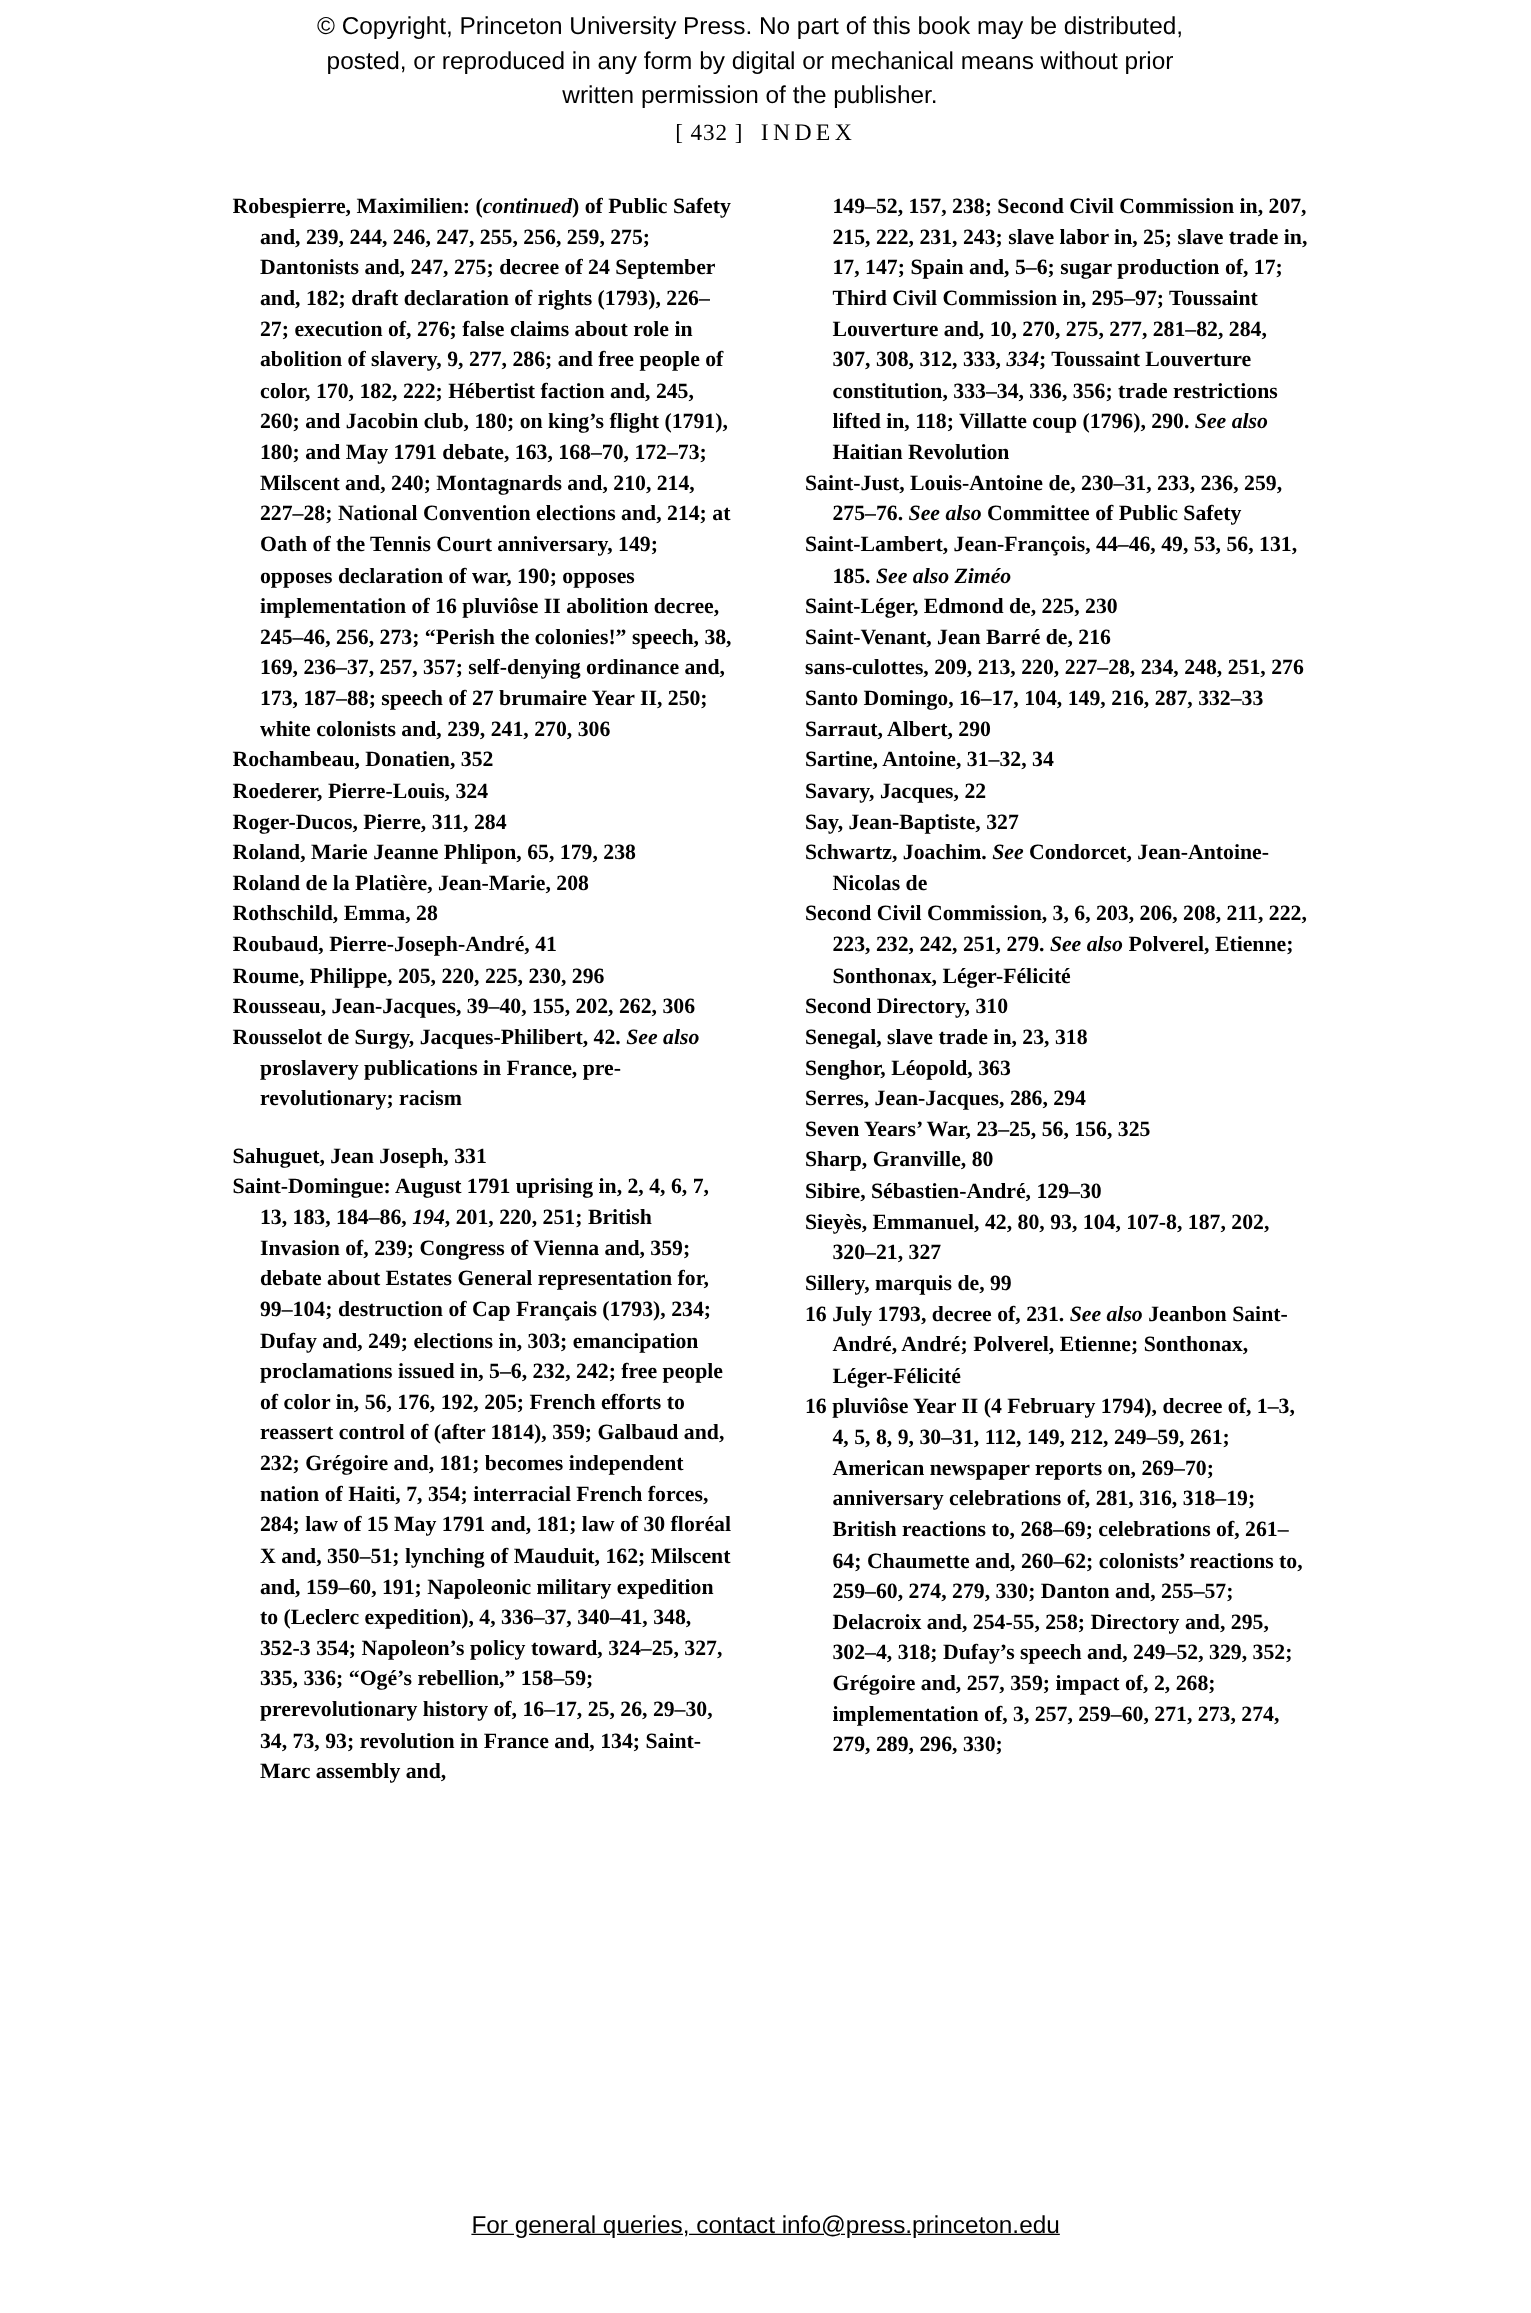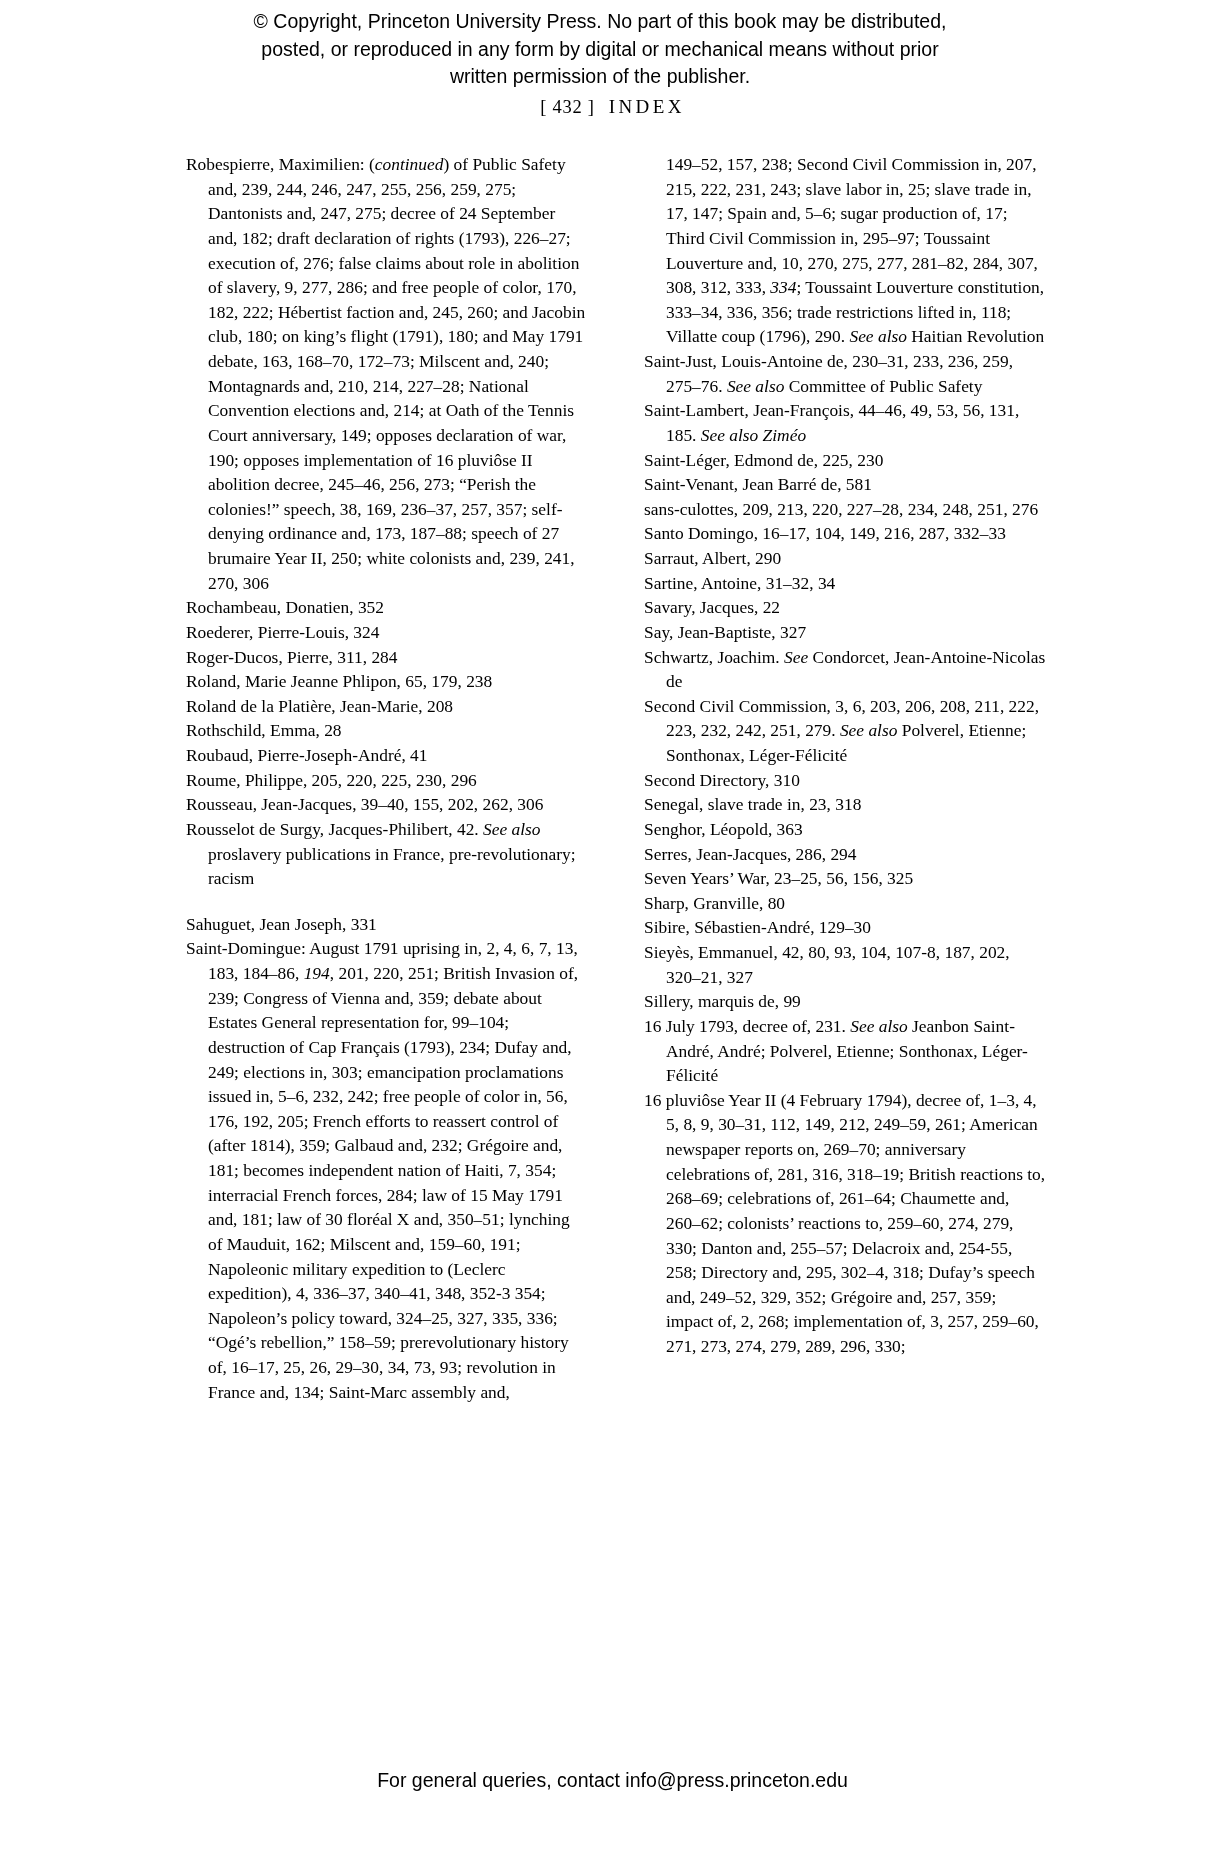--- a/index.html
+++ b/index.html
@@ -47,20 +47,21 @@
     margin-left: 14px;
     font-size: 19px;
   }
   .columns {
     position: absolute;
     left: 186px;
     top: 152px;
     width: 860px;
     display: flex;
     gap: 56px;
+    font-weight: bold;
   }
   .col {
     width: 406px;
   }
   .entry {
     font-size: 17.4px;
     line-height: 1.415;
     text-indent: -22px;
     padding-left: 22px;
     margin: 0 0 0 0;
@@ -75,20 +76,21 @@
     height: 21px;
   }
   .footer {
     position: absolute;
     left: 0;
     right: 0;
     bottom: 58px;
     text-align: center;
     font-family: "Liberation Sans", sans-serif;
     font-size: 19.5px;
+    text-decoration: underline;
   }
   i { font-style: italic; }
 </style>
 </head>
 <body>
 
 <div class="page">
 
   <div class="copyright">© Copyright, Princeton University Press. No part of this book may be distributed, posted, or reproduced in any form by digital or mechanical means without prior written permission of the publisher.</div>
 
@@ -111,21 +113,21 @@
         <p class="entry">Rousselot de Surgy, Jacques-Philibert, 42. <i>See also</i> proslavery publications in France, pre-revolutionary; racism</p>
         <div class="gap"></div>
         <p class="entry">Sahuguet, Jean Joseph, 331</p>
         <p class="entry">Saint-Domingue: August 1791 uprising in, 2, 4, 6, 7, 13, 183, 184–86, <i>194</i>, 201, 220, 251; British Invasion of, 239; Congress of Vienna and, 359; debate about Estates General representation for, 99–104; destruction of Cap Français (1793), 234; Dufay and, 249; elections in, 303; emancipation proclamations issued in, 5–6, 232, 242; free people of color in, 56, 176, 192, 205; French efforts to reassert control of (after 1814), 359; Galbaud and, 232; Grégoire and, 181; becomes independent nation of Haiti, 7, 354; interracial French forces, 284; law of 15 May 1791 and, 181; law of 30 floréal X and, 350–51; lynching of Mauduit, 162; Milscent and, 159–60, 191; Napoleonic military expedition to (Leclerc expedition), 4, 336–37, 340–41, 348, 352-3 354; Napoleon’s policy toward, 324–25, 327, 335, 336; “Ogé’s rebellion,” 158–59; prerevolutionary history of, 16–17, 25, 26, 29–30, 34, 73, 93; revolution in France and, 134; Saint-Marc assembly and,</p>
       </div>
     <div class="col" id="col1">
         <p class="entry cont">149–52, 157, 238; Second Civil Commission in, 207, 215, 222, 231, 243; slave labor in, 25; slave trade in, 17, 147; Spain and, 5–6; sugar production of, 17; Third Civil Commission in, 295–97; Toussaint Louverture and, 10, 270, 275, 277, 281–82, 284, 307, 308, 312, 333, <i>334</i>; Toussaint Louverture constitution, 333–34, 336, 356; trade restrictions lifted in, 118; Villatte coup (1796), 290. <i>See also</i> Haitian Revolution</p>
         <p class="entry">Saint-Just, Louis-Antoine de, 230–31, 233, 236, 259, 275–76. <i>See also</i> Committee of Public Safety</p>
         <p class="entry">Saint-Lambert, Jean-François, 44–46, 49, 53, 56, 131, 185. <i>See also Ziméo</i></p>
         <p class="entry">Saint-Léger, Edmond de, 225, 230</p>
-        <p class="entry">Saint-Venant, Jean Barré de, 581</p>
+        <p class="entry">Saint-Venant, Jean Barré de, 216</p>
         <p class="entry">sans-culottes, 209, 213, 220, 227–28, 234, 248, 251, 276</p>
         <p class="entry">Santo Domingo, 16–17, 104, 149, 216, 287, 332–33</p>
         <p class="entry">Sarraut, Albert, 290</p>
         <p class="entry">Sartine, Antoine, 31–32, 34</p>
         <p class="entry">Savary, Jacques, 22</p>
         <p class="entry">Say, Jean-Baptiste, 327</p>
         <p class="entry">Schwartz, Joachim. <i>See</i> Condorcet, Jean-Antoine-Nicolas de</p>
         <p class="entry">Second Civil Commission, 3, 6, 203, 206, 208, 211, 222, 223, 232, 242, 251, 279. <i>See also</i> Polverel, Etienne; Sonthonax, Léger-Félicité</p>
         <p class="entry">Second Directory, 310</p>
         <p class="entry">Senegal, slave trade in, 23, 318</p>

